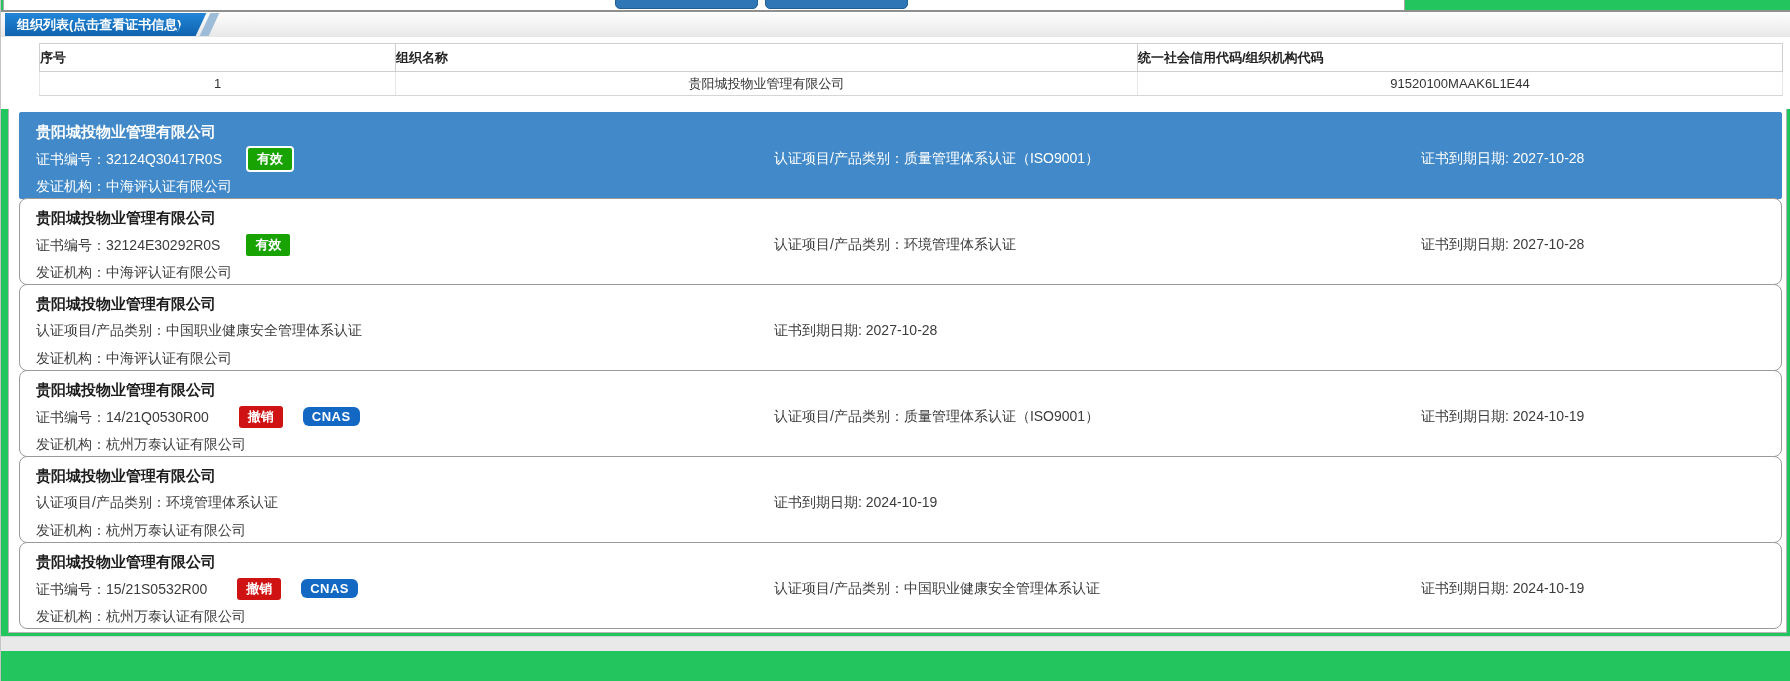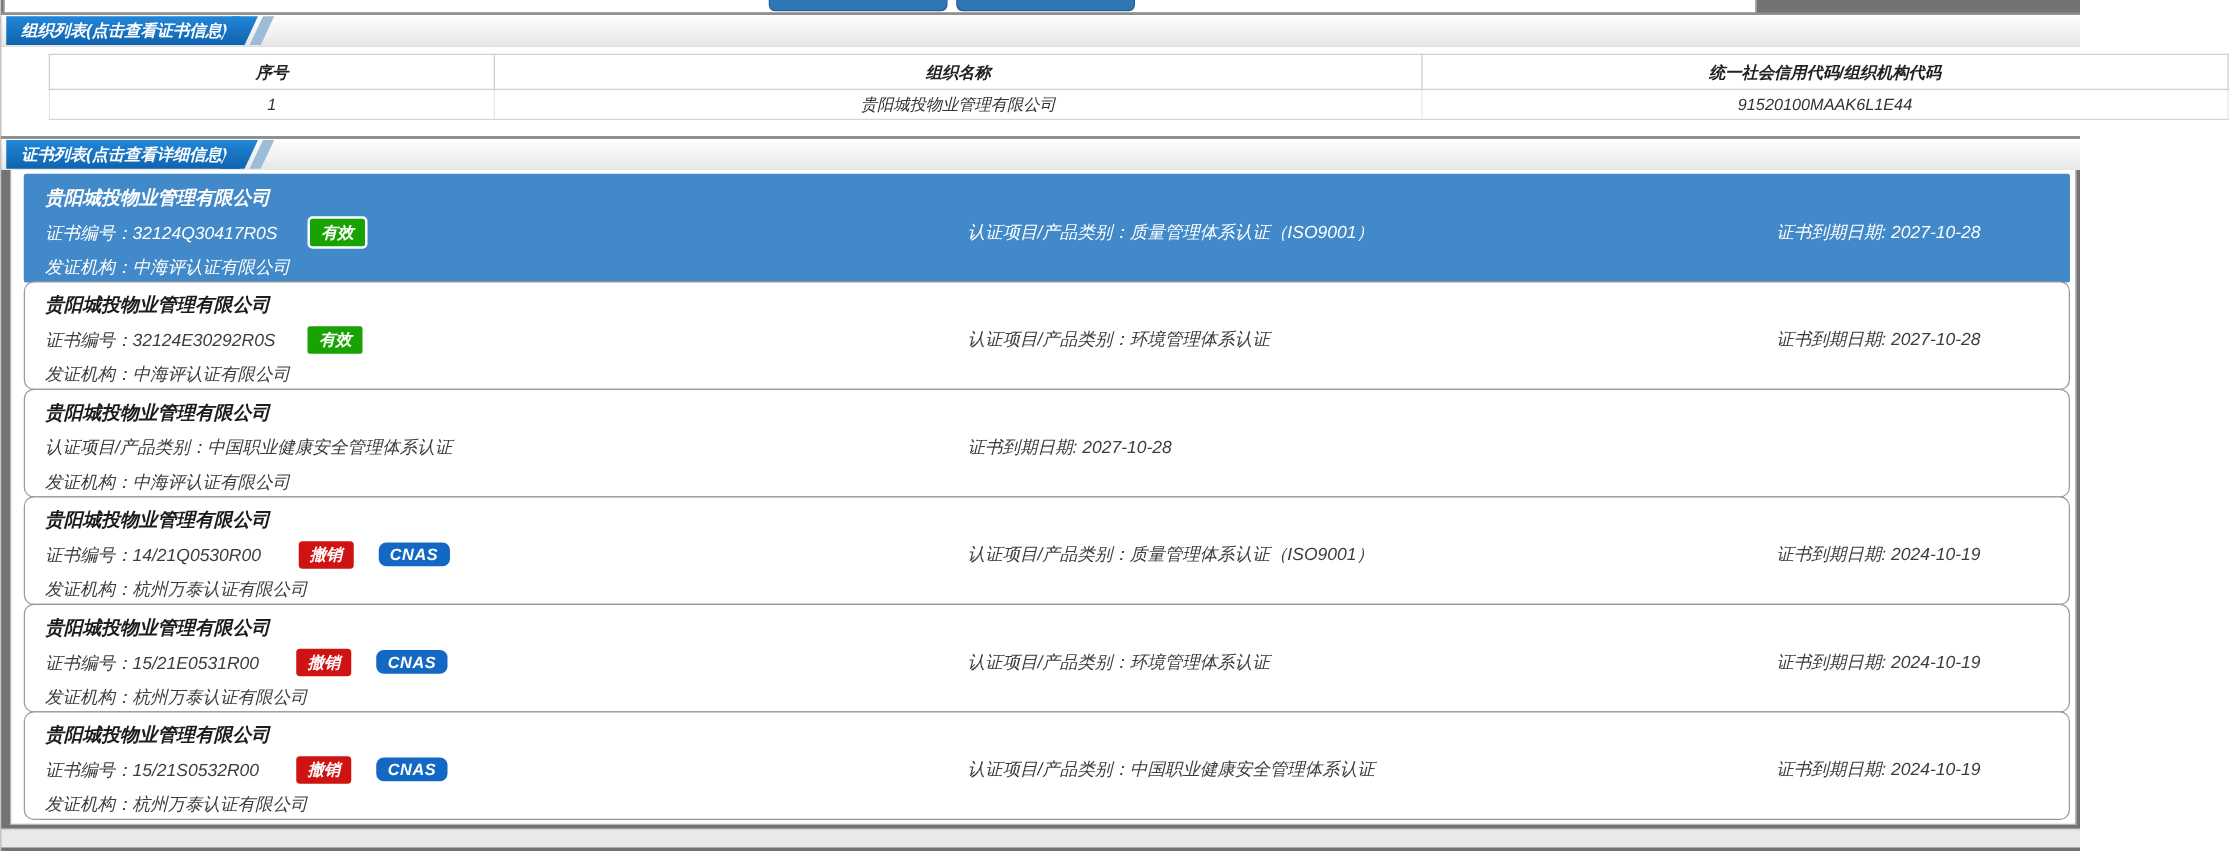--- a/index.html
+++ b/index.html
@@ -1,18 +1,18 @@
 <!DOCTYPE html>
 <html><head>
 <meta charset="utf-8">
 <style>
   * { margin:0; padding:0; box-sizing:border-box; }
   html,body { width:1790px; height:681px; overflow:hidden; background:#fff;
     font-family:"Liberation Sans","DejaVu Sans",sans-serif; }
-  .page { position:relative; width:1664px; height:681px; background:#737373; border-left:1px solid #c4c4c4;font-style:italic; }
+  .page { position:relative; width:1790px; height:681px; background:#22c55e; border-left:1px solid #c4c4c4; }
 
   
   .top-panel { position:relative; height:10px; width:1402px; margin-left:2px;
     border-left:1px solid #aaa; border-right:1px solid #aaa; background:#fff; }
   .top-btn { position:absolute; top:-5px; height:14px; width:143px;
     background:#2e76b5; border:1px solid #245f92; border-radius:5px; }
   .top-btn.b1 { left:611px; }
   .top-btn.b2 { left:761px; }
 
   
@@ -24,21 +24,21 @@
     background:linear-gradient(180deg,#2286d8,#0f63ae); cursor:pointer; }
   .tab::after { content:""; position:absolute; right:-9px; top:0; width:20px; height:23px;
     background:linear-gradient(180deg,#2286d8,#0f63ae); transform:skewX(-25deg); }
   .tab::before { content:""; position:absolute; right:-22px; top:0; width:9px; height:23px;
     background:#9dbcd8; transform:skewX(-25deg); }
 
   
   .org-table-wrap { padding:6px 9px 13px 38px; background:#fff; }
   table.org { width:100%; border-collapse:collapse; table-layout:fixed; }
   table.org th { height:28px; border:1px solid #cfcfcf; font-size:13px; font-weight:bold;
-    color:#222; text-align:center; background:#fff; }
+    color:#222; text-align:left; background:#fff; }
   table.org td { height:24px; border-bottom:1px solid #d6d6d6; border-left:1px solid #e7e7e7;
     border-right:1px solid #e7e7e7; font-size:13px; color:#333; text-align:center; background:#fff; }
   .col-seq { width:356px; } .col-name { width:742px; } .col-code { width:645px; }
 
   
   .cert-container { margin:0 3px 0 7px; border:1px solid #b5b5b5; border-top:none;
     background:#fff; padding:4px 4px 3px 10px; }
   .card { position:relative; height:87px; border:1px solid #9a9a9a; border-radius:8px;
     margin-top:-1px; padding:7px 0 0 16px; background:#fff; cursor:pointer; }
   .card.selected { background:#4189c8; border-color:#4189c8; border-radius:2px; }
@@ -86,23 +86,20 @@
       <tbody>
         <tr>
           <td>1</td>
           <td>贵阳城投物业管理有限公司</td>
           <td>91520100MAAK6L1E44</td>
         </tr>
       </tbody>
     </table>
   </div>
 
-  <div class="band">
-    <div class="tab">证书列表(点击查看详细信息)</div>
-  </div>
 
   <div class="cert-container">
 
     <div class="card selected">
       <div class="card-title">贵阳城投物业管理有限公司</div>
       <div class="card-row2">
         <div><span class="txt">证书编号：</span><span class="txt">32124Q30417R0S</span><span class="badge valid">有效</span></div>
         <div><span class="txt">认证项目/产品类别：</span><span class="txt">质量管理体系认证（ISO9001）</span></div>
         <div><span class="txt">证书到期日期: </span><span class="txt">2027-10-28</span></div>
       </div>
@@ -134,21 +131,20 @@
         <div><span class="txt">证书编号：</span><span class="txt">14/21Q0530R00</span><span class="badge revoked">撤销</span><span class="badge cnas">CNAS</span></div>
         <div><span class="txt">认证项目/产品类别：</span><span class="txt">质量管理体系认证（ISO9001）</span></div>
         <div><span class="txt">证书到期日期: </span><span class="txt">2024-10-19</span></div>
       </div>
       <div class="card-row3"><span class="txt">发证机构：</span><span class="txt">杭州万泰认证有限公司</span></div>
     </div>
 
     <div class="card">
       <div class="card-title">贵阳城投物业管理有限公司</div>
       <div class="card-row2">
-        <div><span class="txt">证书编号：</span><span class="txt">15/21E0531R00</span><span class="badge revoked">撤销</span><span class="badge cnas">CNAS</span></div>
         <div><span class="txt">认证项目/产品类别：</span><span class="txt">环境管理体系认证</span></div>
         <div><span class="txt">证书到期日期: </span><span class="txt">2024-10-19</span></div>
       </div>
       <div class="card-row3"><span class="txt">发证机构：</span><span class="txt">杭州万泰认证有限公司</span></div>
     </div>
 
     <div class="card">
       <div class="card-title">贵阳城投物业管理有限公司</div>
       <div class="card-row2">
         <div><span class="txt">证书编号：</span><span class="txt">15/21S0532R00</span><span class="badge revoked">撤销</span><span class="badge cnas">CNAS</span></div>

